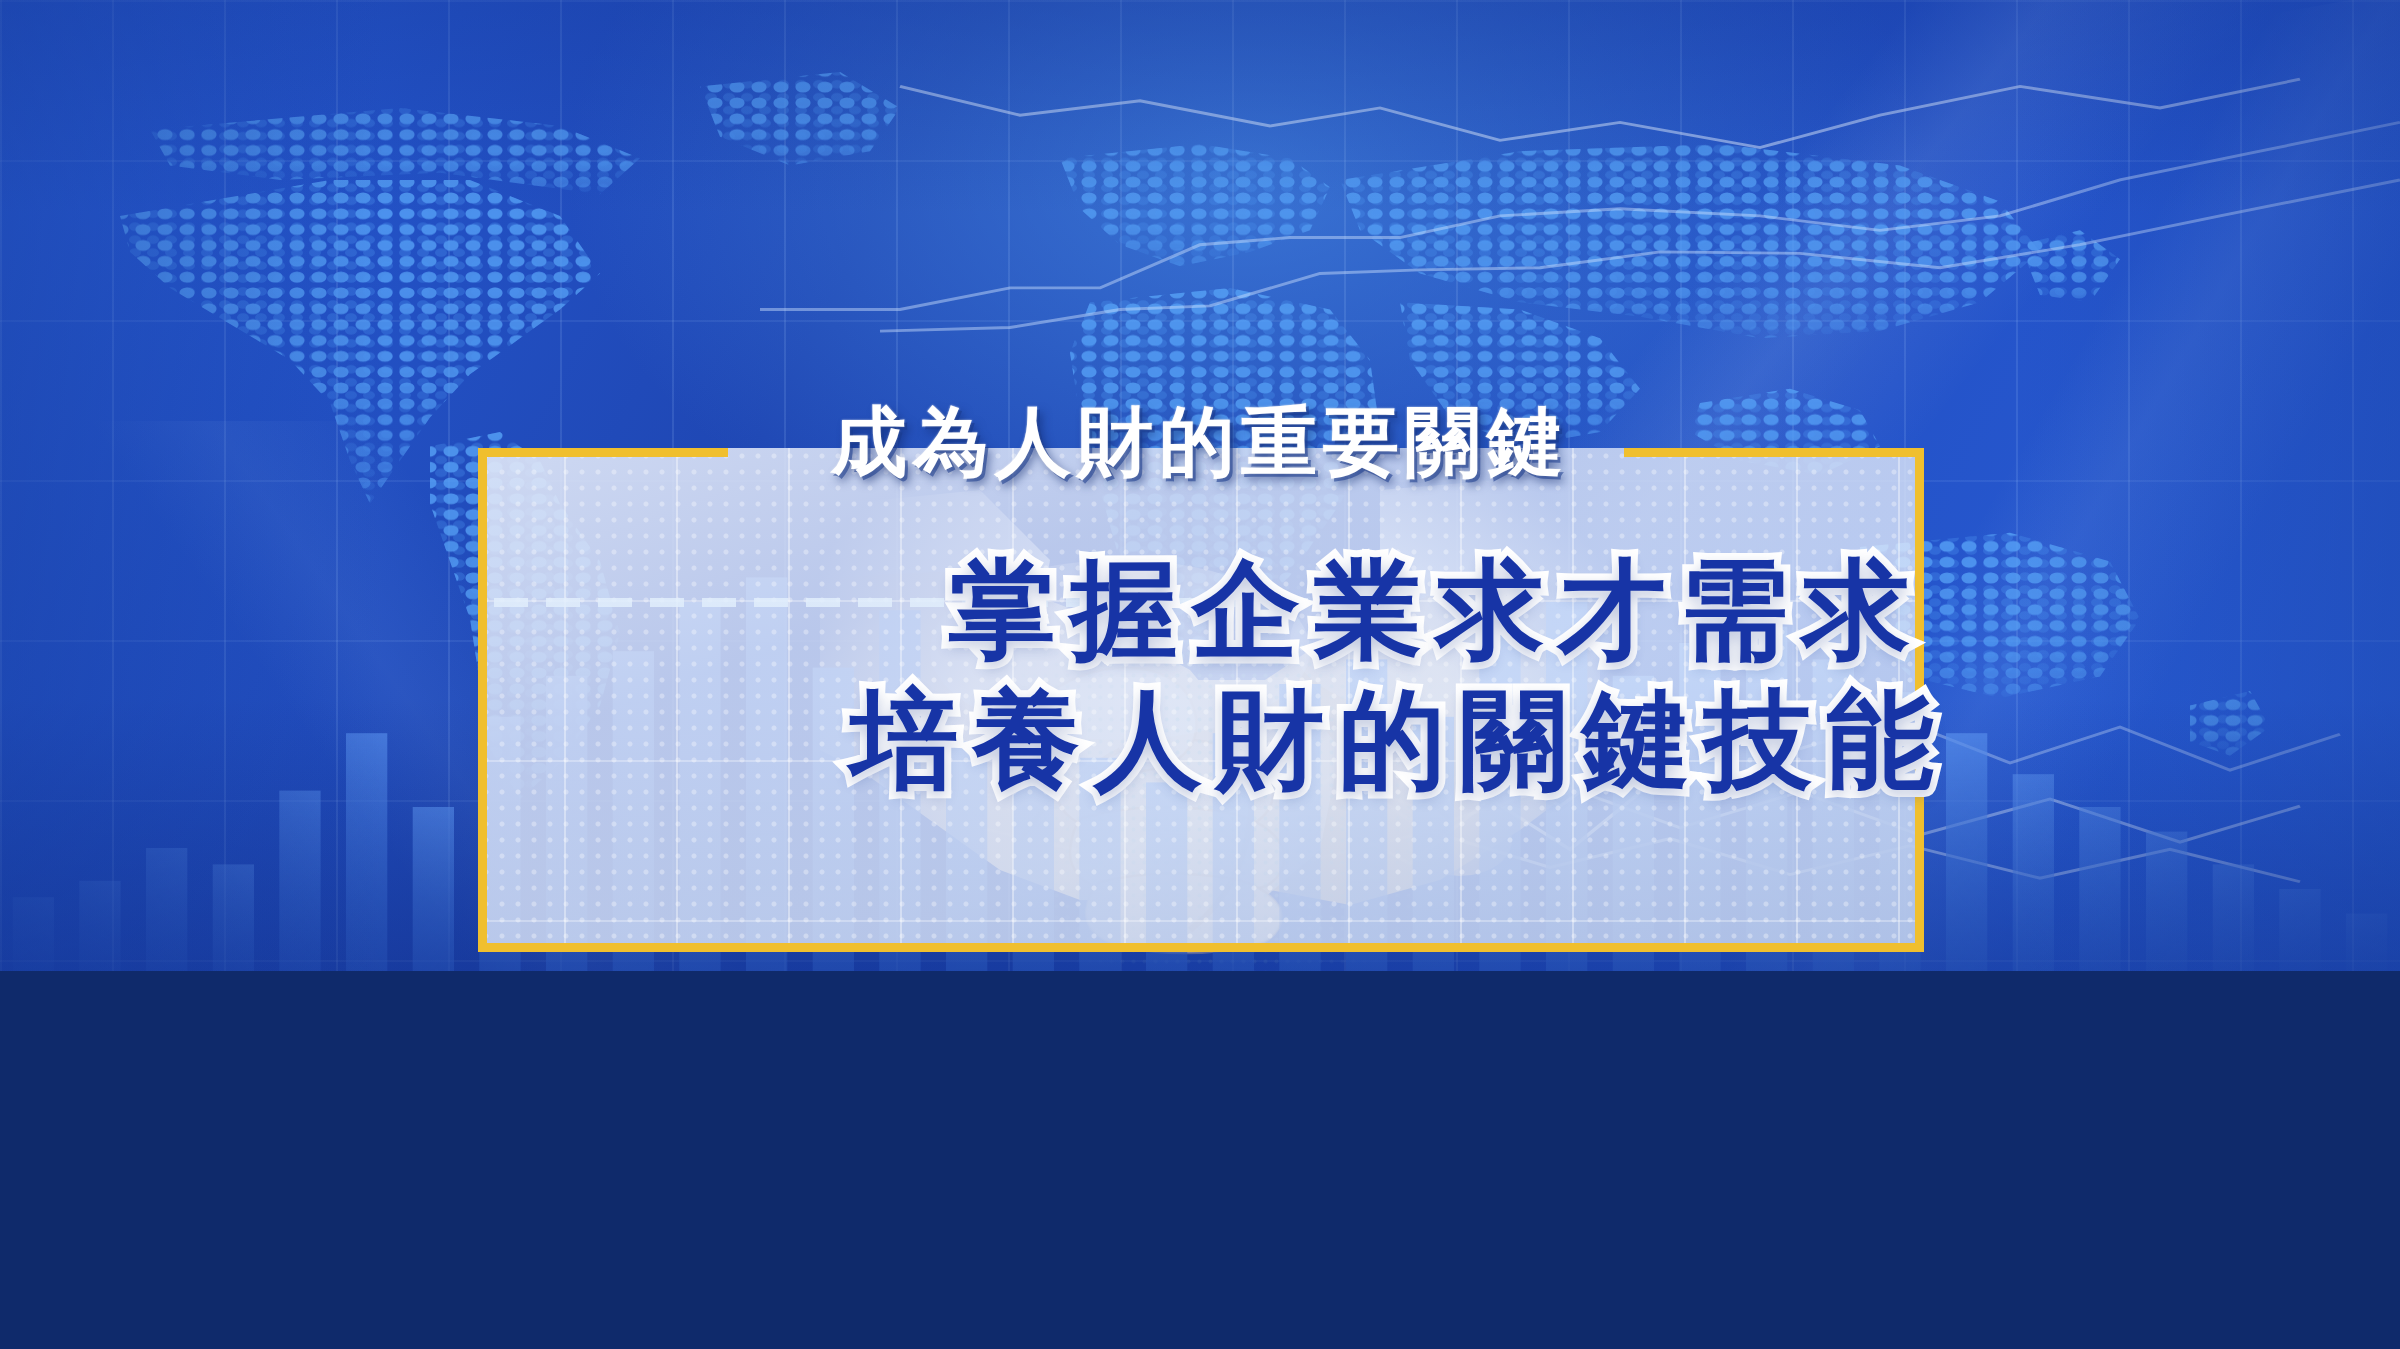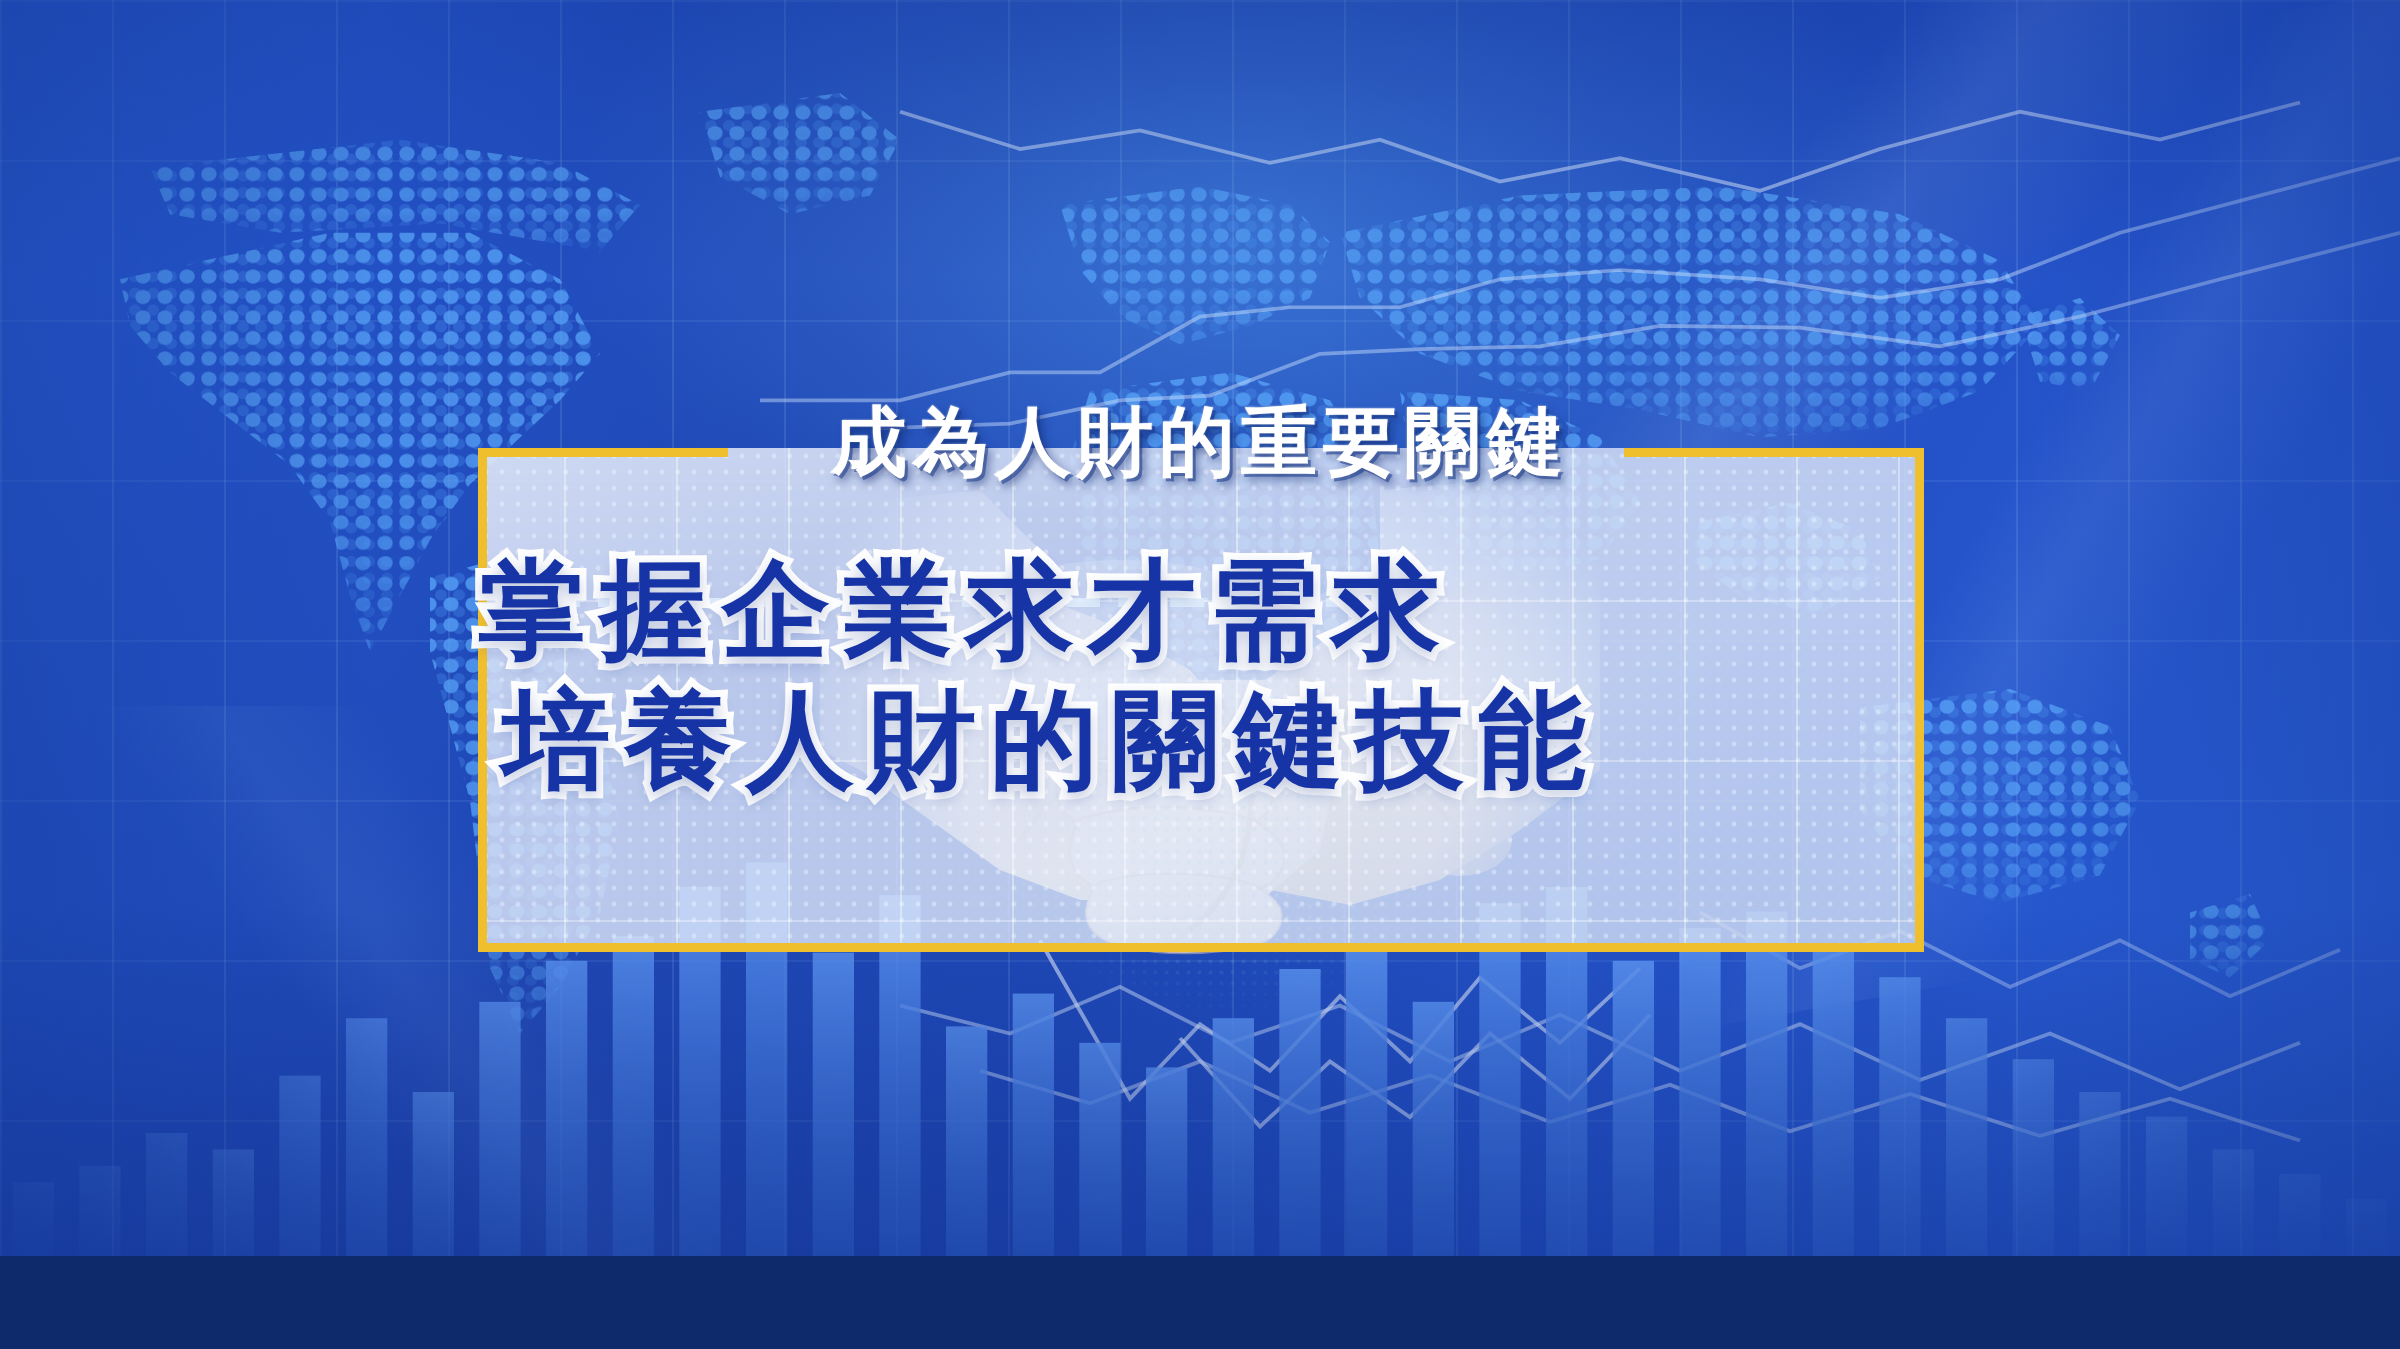--- a/index.html
+++ b/index.html
@@ -6,21 +6,21 @@
   html,body { background:#0f2a6b; }
   body {
     font-family:"Liberation Sans", sans-serif;
     width:2400px; height:1349px;
     overflow:hidden;
   }
 
   
   .stage{
     position:relative;
-    width:2400px; height:1256px;
+    width:2400px; height:971px;
     overflow:hidden;
     background:
       radial-gradient(ellipse 1100px 700px at 52% 18%, rgba(80,150,235,.55) 0%, rgba(80,150,235,0) 62%),
       linear-gradient(118deg,#2a5fd8 0%,#2352c6 16%,#1f47b4 34%,#1f49b8 52%,#2453c9 72%,#2a60d8 100%);
     text-decoration: underline;
   }
 
   
   .vignette{
     position:absolute; inset:0;
@@ -153,21 +153,21 @@
     text-shadow:
       3px 3px 0 rgba(26,58,140,.55),
       5px 6px 10px rgba(14,38,105,.55),
       0 0 2px rgba(255,255,255,.9);
     white-space:nowrap;
   }
 
   .headline{
     position:absolute;
     left:478px; width:1446px;
-    text-align:left;
+    text-align:right;
     font-family:"Liberation Serif", serif;
     font-weight:bold;
     font-size:108px;
     letter-spacing:14px;
     color:#1734a6;
     white-space:nowrap;
     -webkit-text-stroke:14px #ffffff;
     paint-order:stroke fill;
     text-shadow:0 6px 14px rgba(30,60,140,.30);
   }

